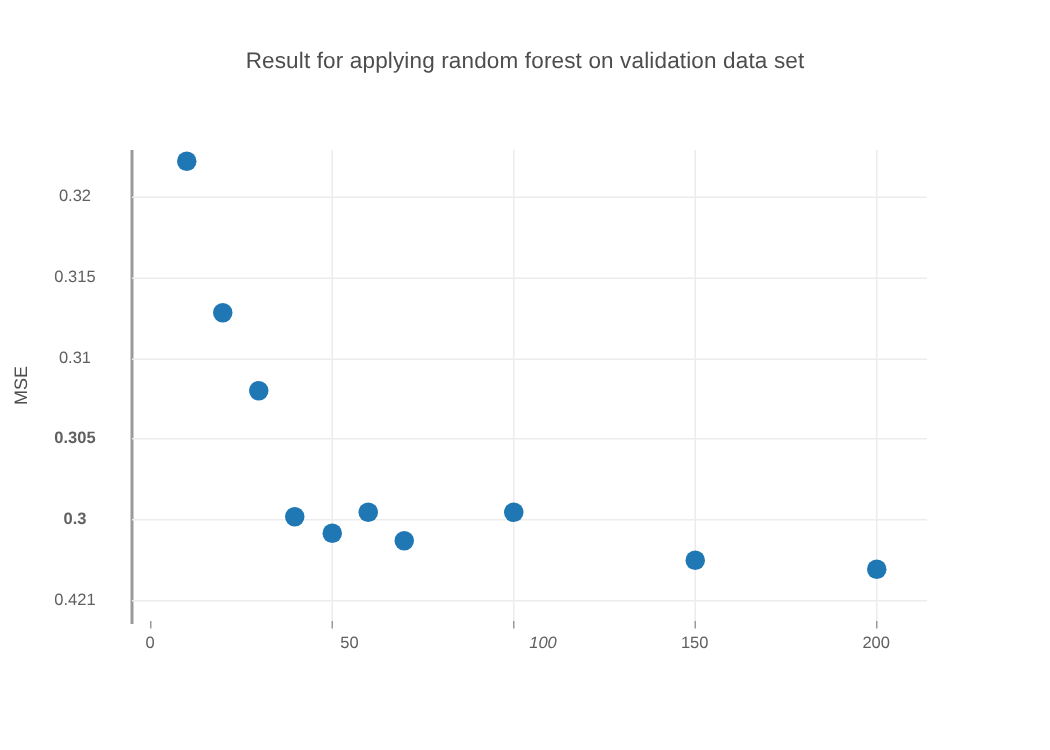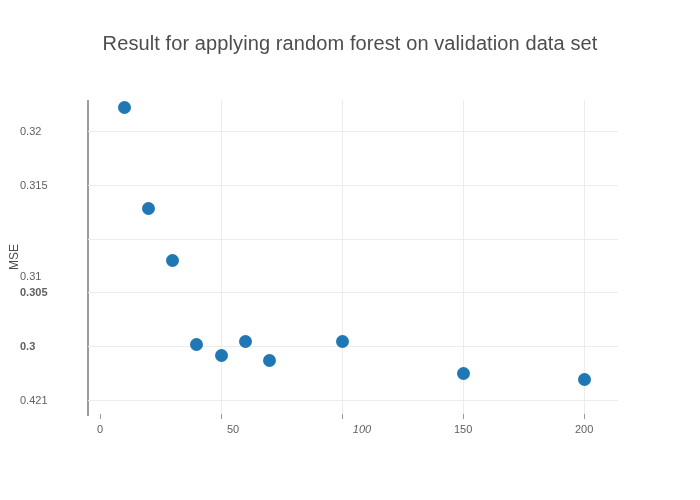--- a/index.html
+++ b/index.html
@@ -19,21 +19,21 @@
     width: 700px;
     height: 500px;
     background: #ffffff;
   }
   #chart-title {
     position: absolute;
     left: 0;
     top: 32px;
     width: 700px;
     text-align: center;
-    font-size: 20px;
+    font-size: 15px;
     color: #4d4d4d;
     font-family: "Liberation Sans", sans-serif;
     letter-spacing: 0.1px;
   }
   #plot-area {
     position: absolute;
     left: 88px;
     top: 100px;
     width: 530px;
     height: 314px;
@@ -64,21 +64,21 @@
     position: absolute;
     top: 414px;
     width: 1px;
     height: 5px;
     background: #9a9a9a;
   }
   .tick-label-y {
     position: absolute;
     right: 0;
     width: 60px;
-    text-align: left;
+    text-align: center;
     font-size: 11px;
     color: #606060;
     transform: translateY(-50%);
     white-space: nowrap;
   }
   #y-tick-labels {
     position: absolute;
     left: 14px;
     top: 0;
     width: 66px;
@@ -158,21 +158,21 @@
         <div class="point" title="Number of Trees: 100, MSE: 0.3004" style="left: 254.11px; top: 241.952px; background: rgb(31, 119, 180);"></div>
         <div class="point" title="Number of Trees: 150, MSE: 0.2975" style="left: 375.114px; top: 273.137px; background: rgb(31, 119, 180);"></div>
         <div class="point" title="Number of Trees: 200, MSE: 0.2969" style="left: 496.119px; top: 279.589px; background: rgb(31, 119, 180);"></div>
       </div>
   </div>
 
   <div id="y-tick-labels">
       <div class="tick-label-y" style="top: 400.021px;">0.421</div>
       <div class="tick-label-y" style="top: 346.253px; font-weight: bold;">0.3</div>
       <div class="tick-label-y" style="top: 292.486px; font-weight: bold;">0.305</div>
-      <div class="tick-label-y" style="top: 238.719px; margin-top: 37px;">0.31</div>
+      <div class="tick-label-y" style="top: 238.719px;">0.31</div>
       <div class="tick-label-y" style="top: 184.952px;">0.315</div>
       <div class="tick-label-y" style="top: 131.185px;">0.32</div>
     </div>
   <div id="x-tick-labels">
       <div class="tick-label-x" style="left: 100.1px;">0</div>
       <div class="tick-label-x" style="left: 233px;">50</div>
       <div class="tick-label-x" style="left: 362px; font-style: italic;">100</div>
       <div class="tick-label-x" style="left: 463.114px;">150</div>
       <div class="tick-label-x" style="left: 584.119px;">200</div>
     </div>

